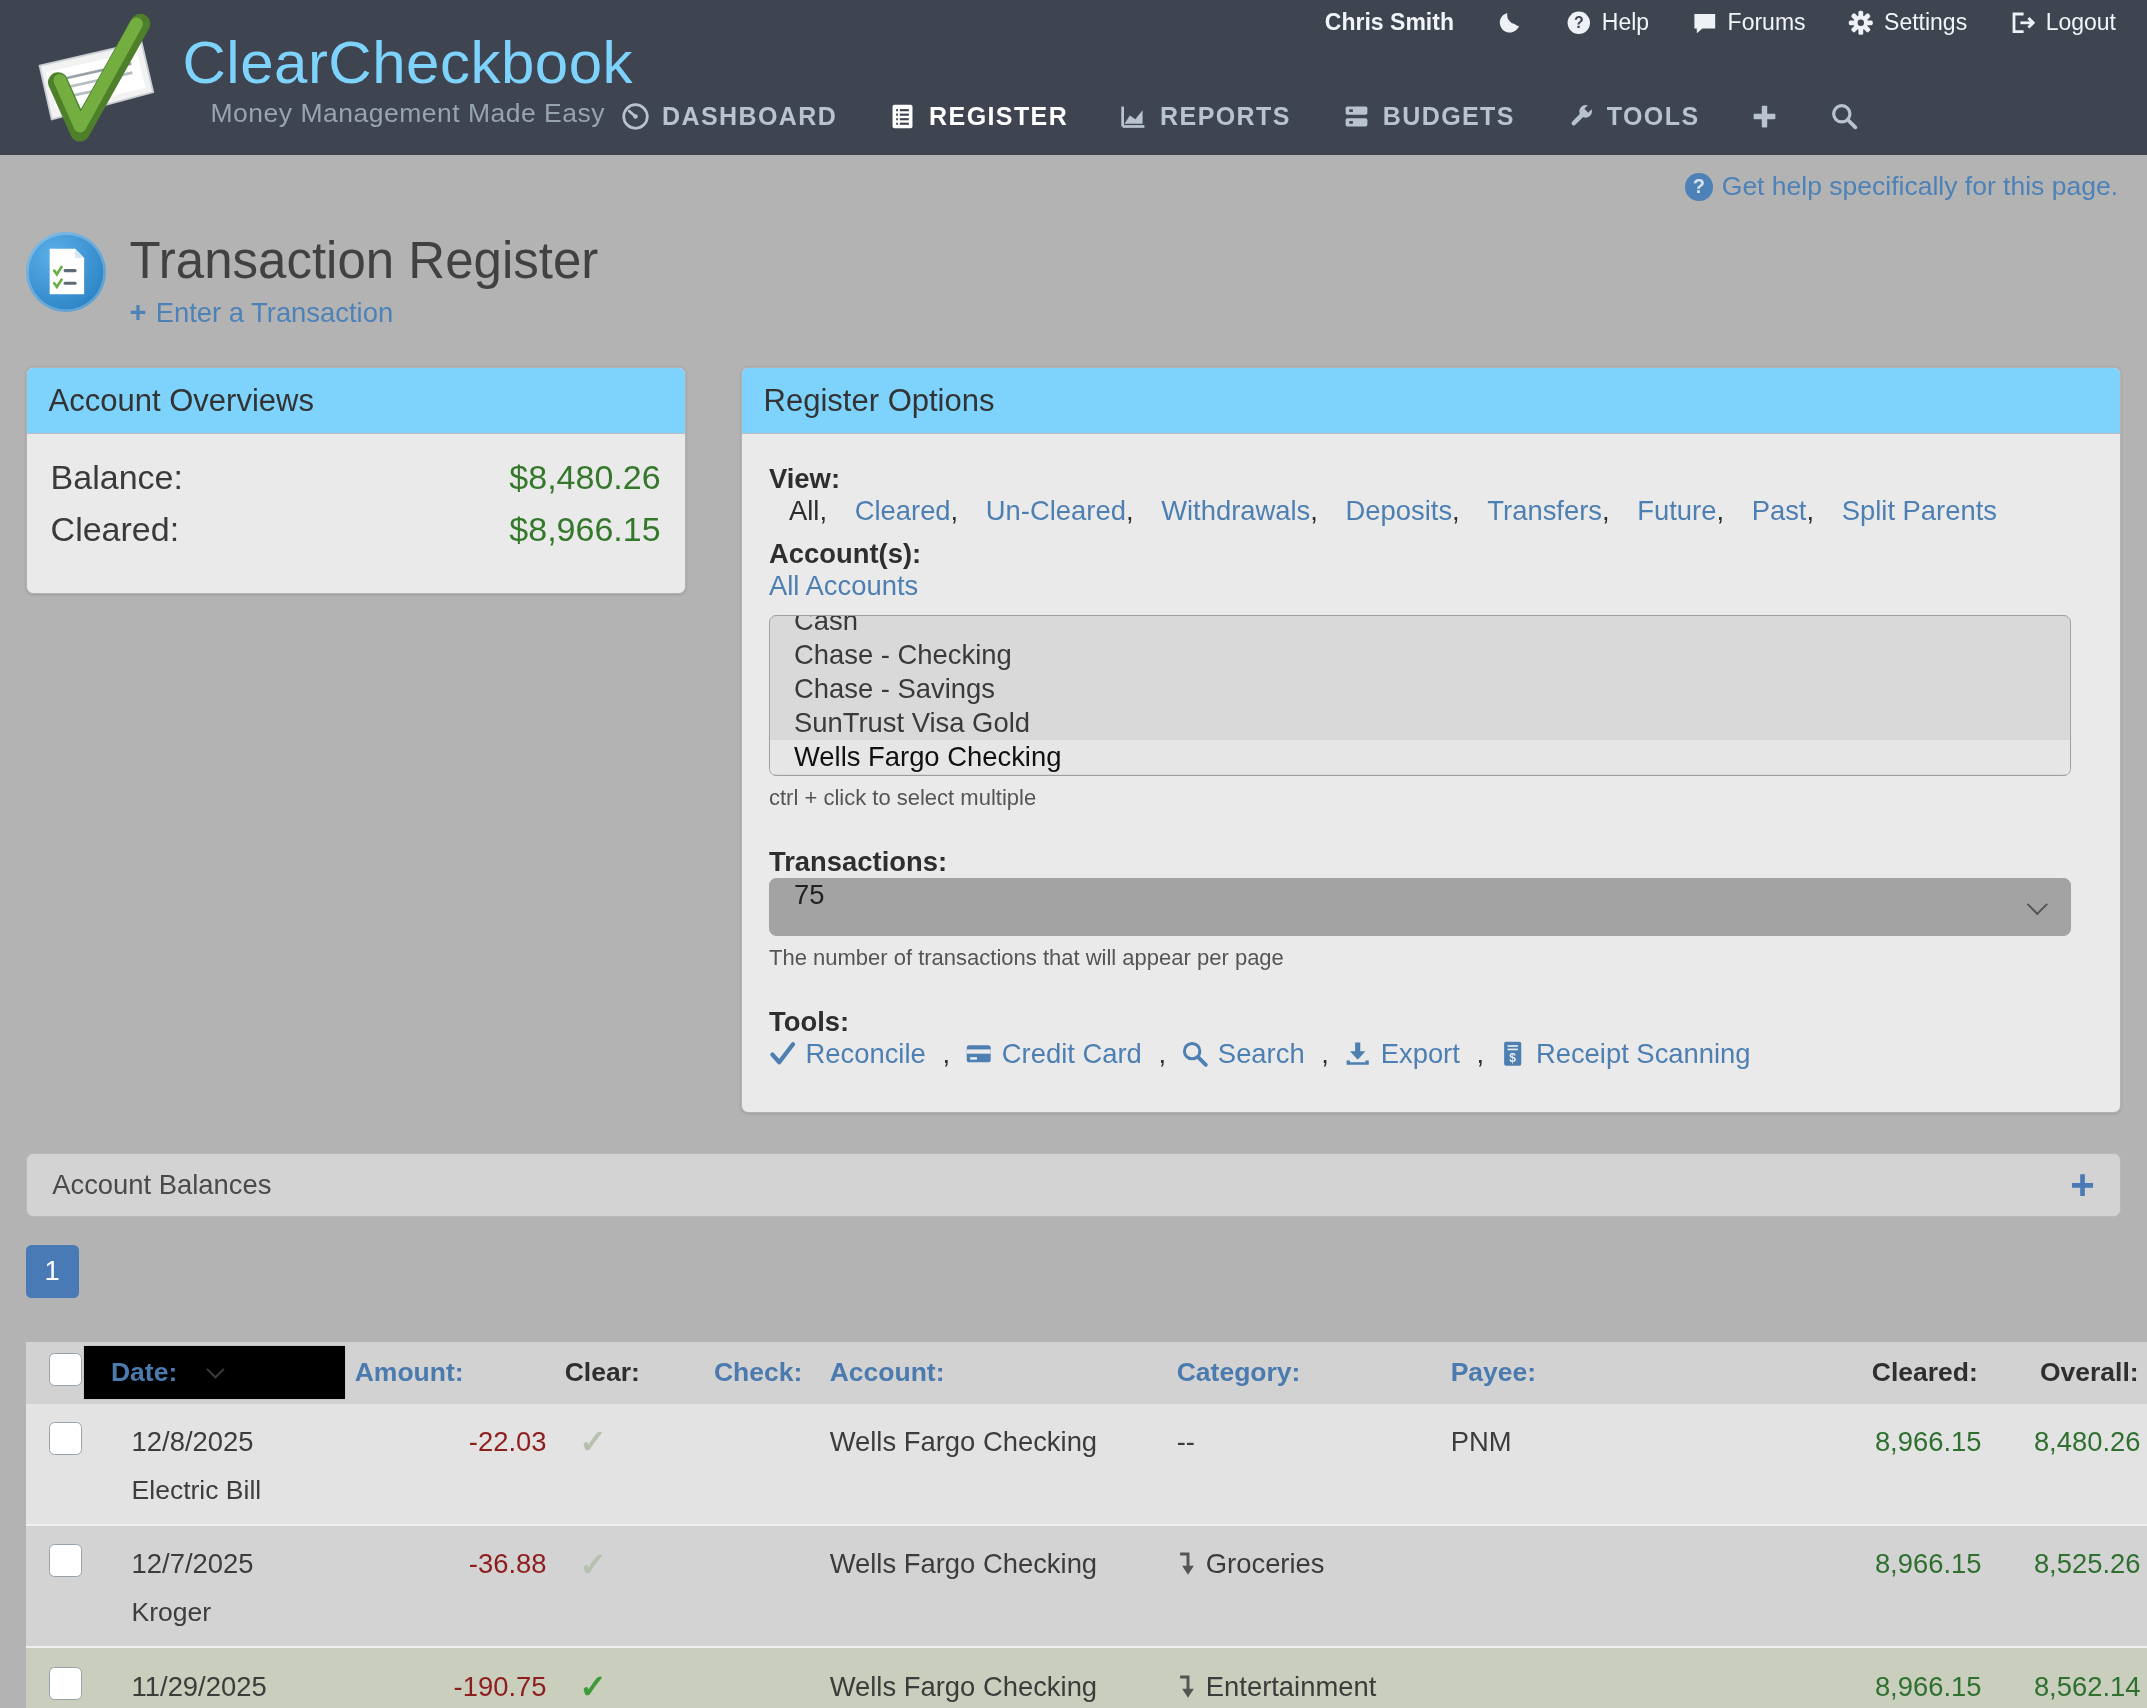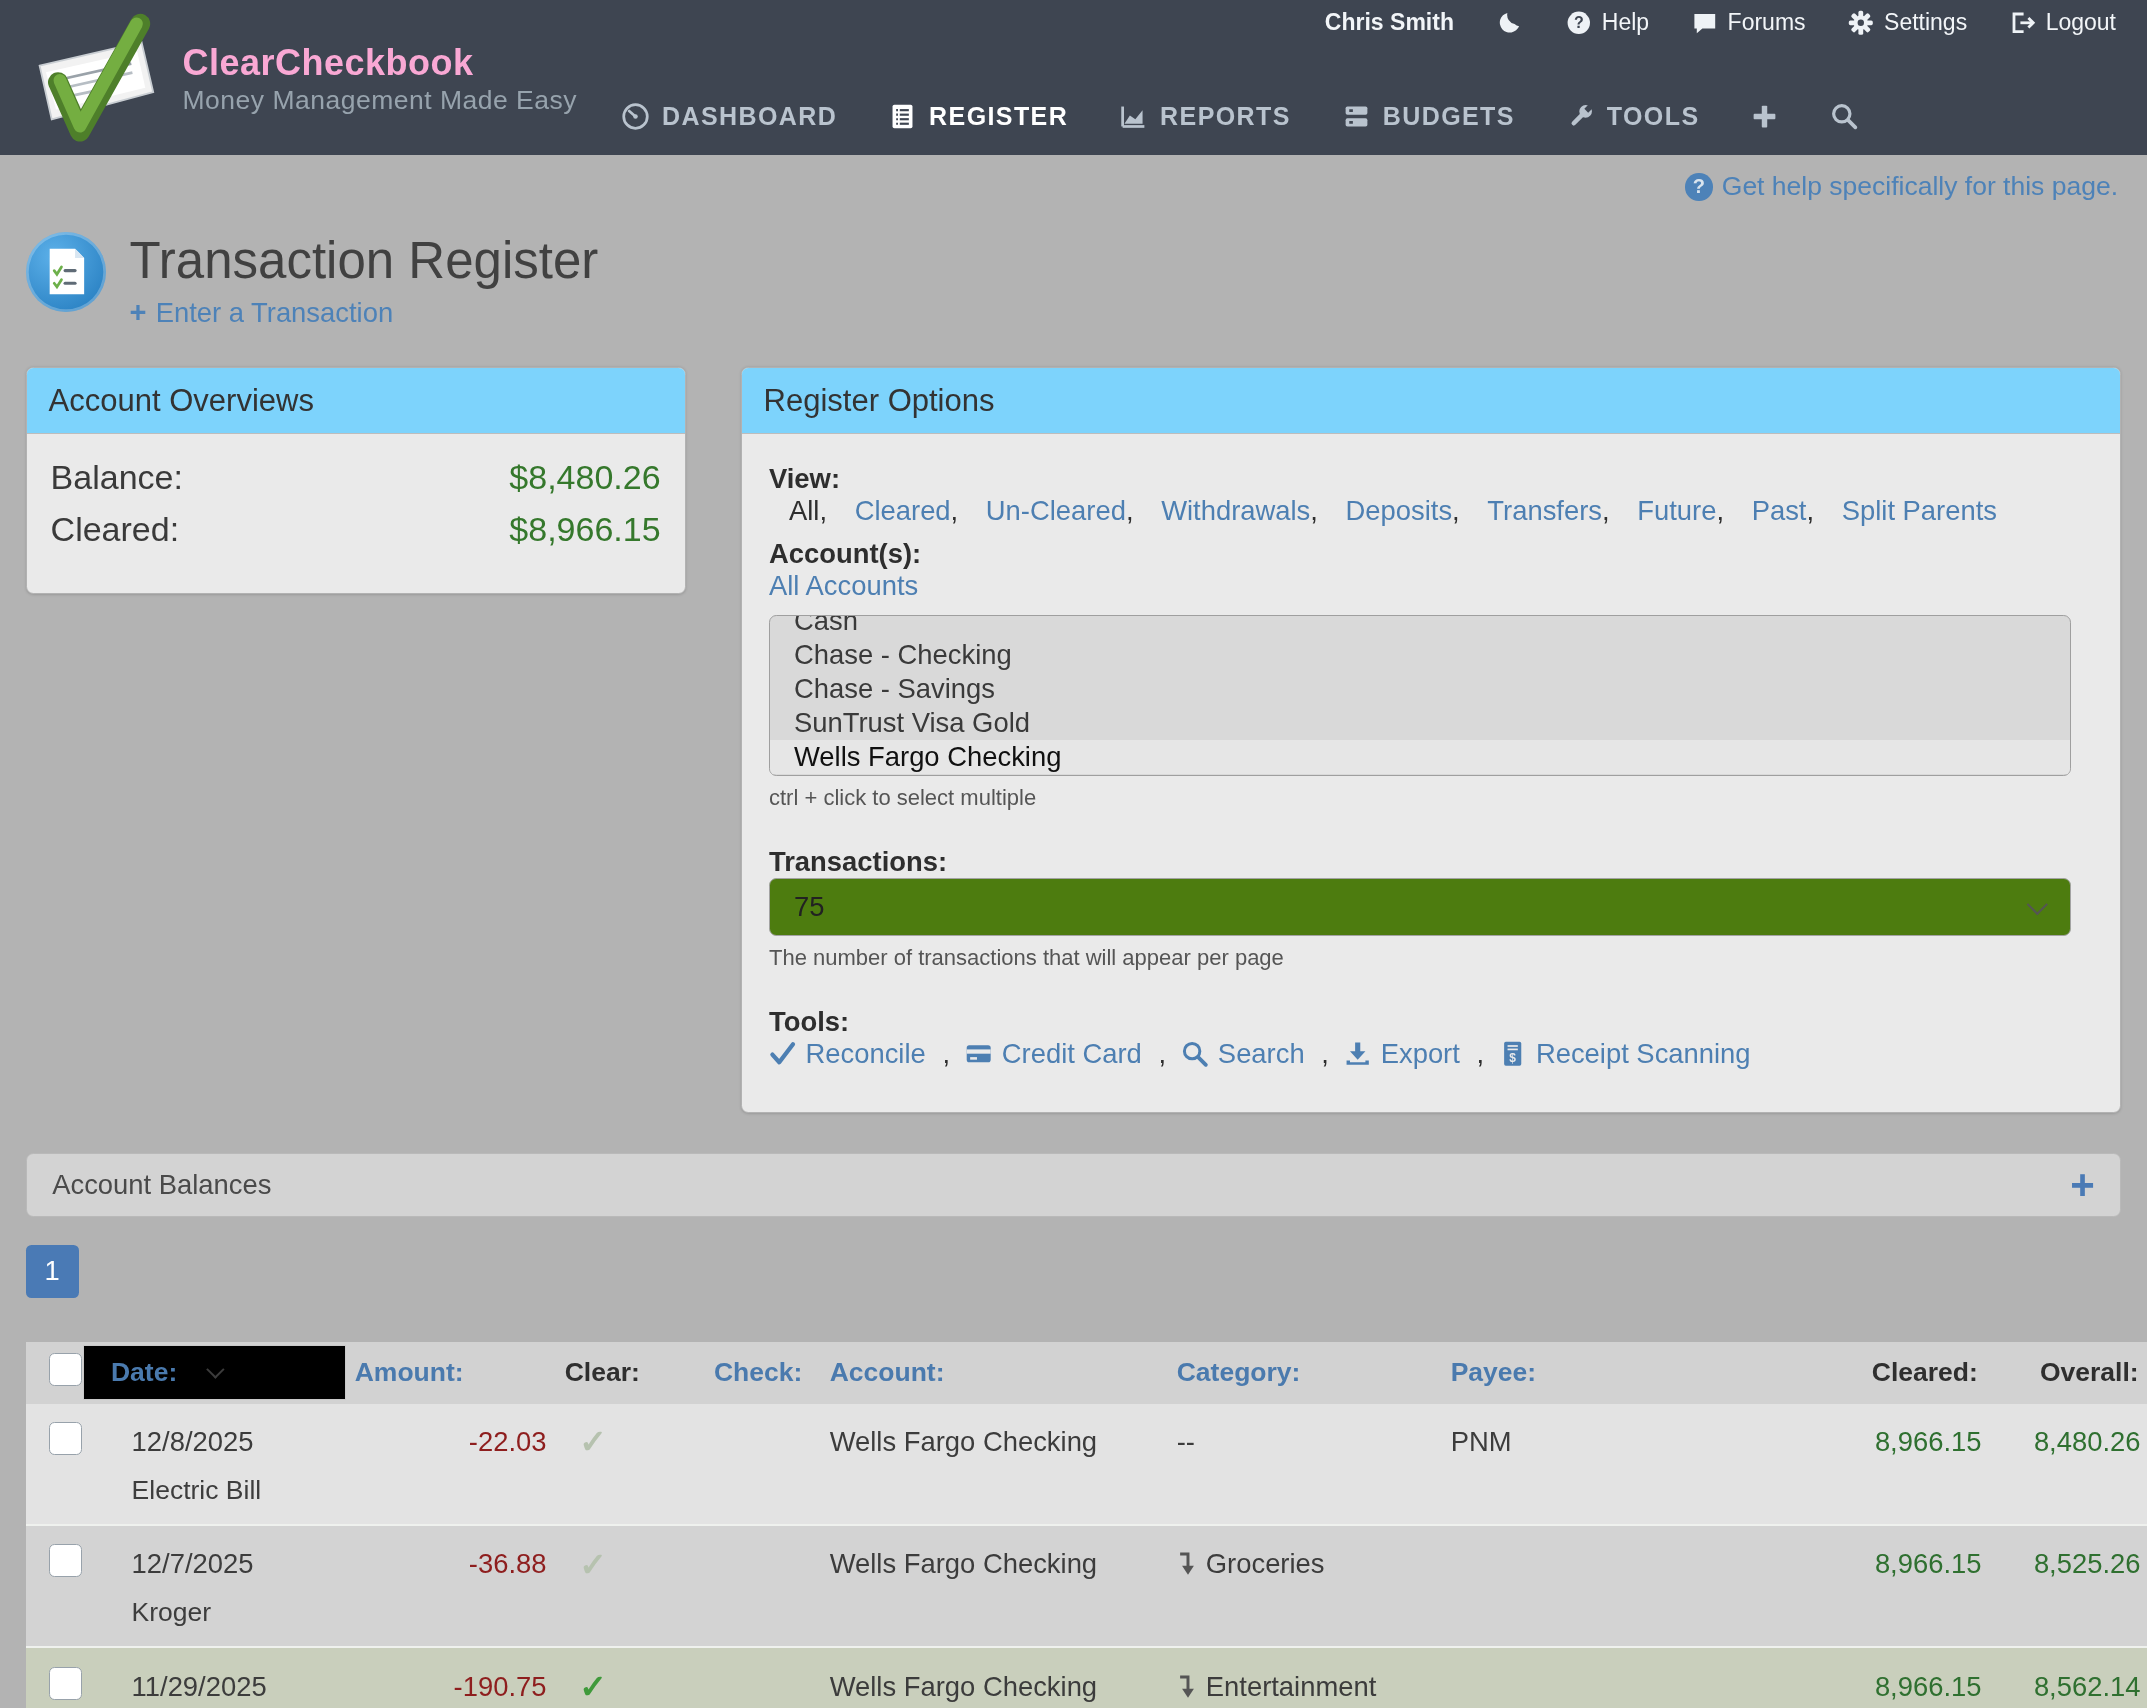--- a/index.html
+++ b/index.html
@@ -22,21 +22,21 @@
   .topbar .tb-item { display: flex; align-items: center; gap: 9.1px; cursor: pointer; }
   .topbar .tb-user { font-weight: bold; }
   .tb-icon { display: inline-flex; width: 27.4px; height: 27.4px; align-items: center; justify-content: center; }
   .tb-icon svg { width: 25.6px; height: 25.6px; }
   .brand {
     position: absolute; left: 27.4px; top: 11px;
     display: flex; align-items: center; gap: 9.1px;
   }
   .brand-logo { width: 146px; height: 137px; }
   .brand-text { display: flex; flex-direction: column; }
-  .brand-name { color: #f9a8d4; font-size: 36px; font-weight: 700; letter-spacing: 0.5px; line-height: 1.1; }
+  .brand-name { color: #7dd3fc; font-size: 60px; font-weight: 400; letter-spacing: 0.5px; line-height: 1.1; }
   .brand-tagline { color: #97a3ad; font-size: 26.5px; margin-top: 1.8px; text-align: center; letter-spacing: 0.5px; }
   .mainmenu {
     position: absolute; left: 621px; bottom: 24px;
     display: flex; align-items: center; gap: 51px;
   }
   .menu-item {
     display: flex; align-items: center; gap: 12px;
     color: #b9c3ce; font-size: 25px; font-weight: bold; letter-spacing: 1.4px; cursor: pointer;
   }
   .menu-item.active { color: #ffffff; }
@@ -98,22 +98,22 @@
     margin-top: 12.8px; height: 161px; overflow: hidden;
     background: #d9d9d9; border: 0.9px solid #9f9f9f; border-radius: 7.3px;
     width: calc(100% - 22px);
   }
   .acct-list ul { list-style: none; margin-top: -12px; }
   .acct-list li { line-height: 34px; padding: 0 24px; color: #3a3a3a; font-size: 27.4px; cursor: pointer; }
   .acct-list li.selected { background: #e6e6e6; color: #101010; }
   .hint { font-size: 22px; color: #555; margin: 9.1px 0 24px 0; }
   .fake-select {
     position: relative; width: calc(100% - 22px); height: 58px;
-    background: #4d7c0f; border: 0.9px solid #a3a3a3; border-radius: 7.3px;
-    display: flex; align-items: center; padding: 0 24px; font-size: 27.4px; color: #222;
+    background: #a3a3a3; border: 0.9px solid #a3a3a3; border-radius: 7.3px;
+    display: flex; padding: 0 24px; font-size: 27.4px; color: #222;
     cursor: pointer;
   }
   .select-chevron {
     position: absolute; right: 25.6px; top: 18.3px;
     width: 14.6px; height: 14.6px;
     border-right: 2.7px solid #555; border-bottom: 2.7px solid #555;
     transform: rotate(45deg);
   }
   .tools-links { display: flex; flex-wrap: wrap; align-items: center; }
   .tool-link { display: inline-flex; align-items: center; gap: 9.1px; color: #4d7fb2; cursor: pointer; }

